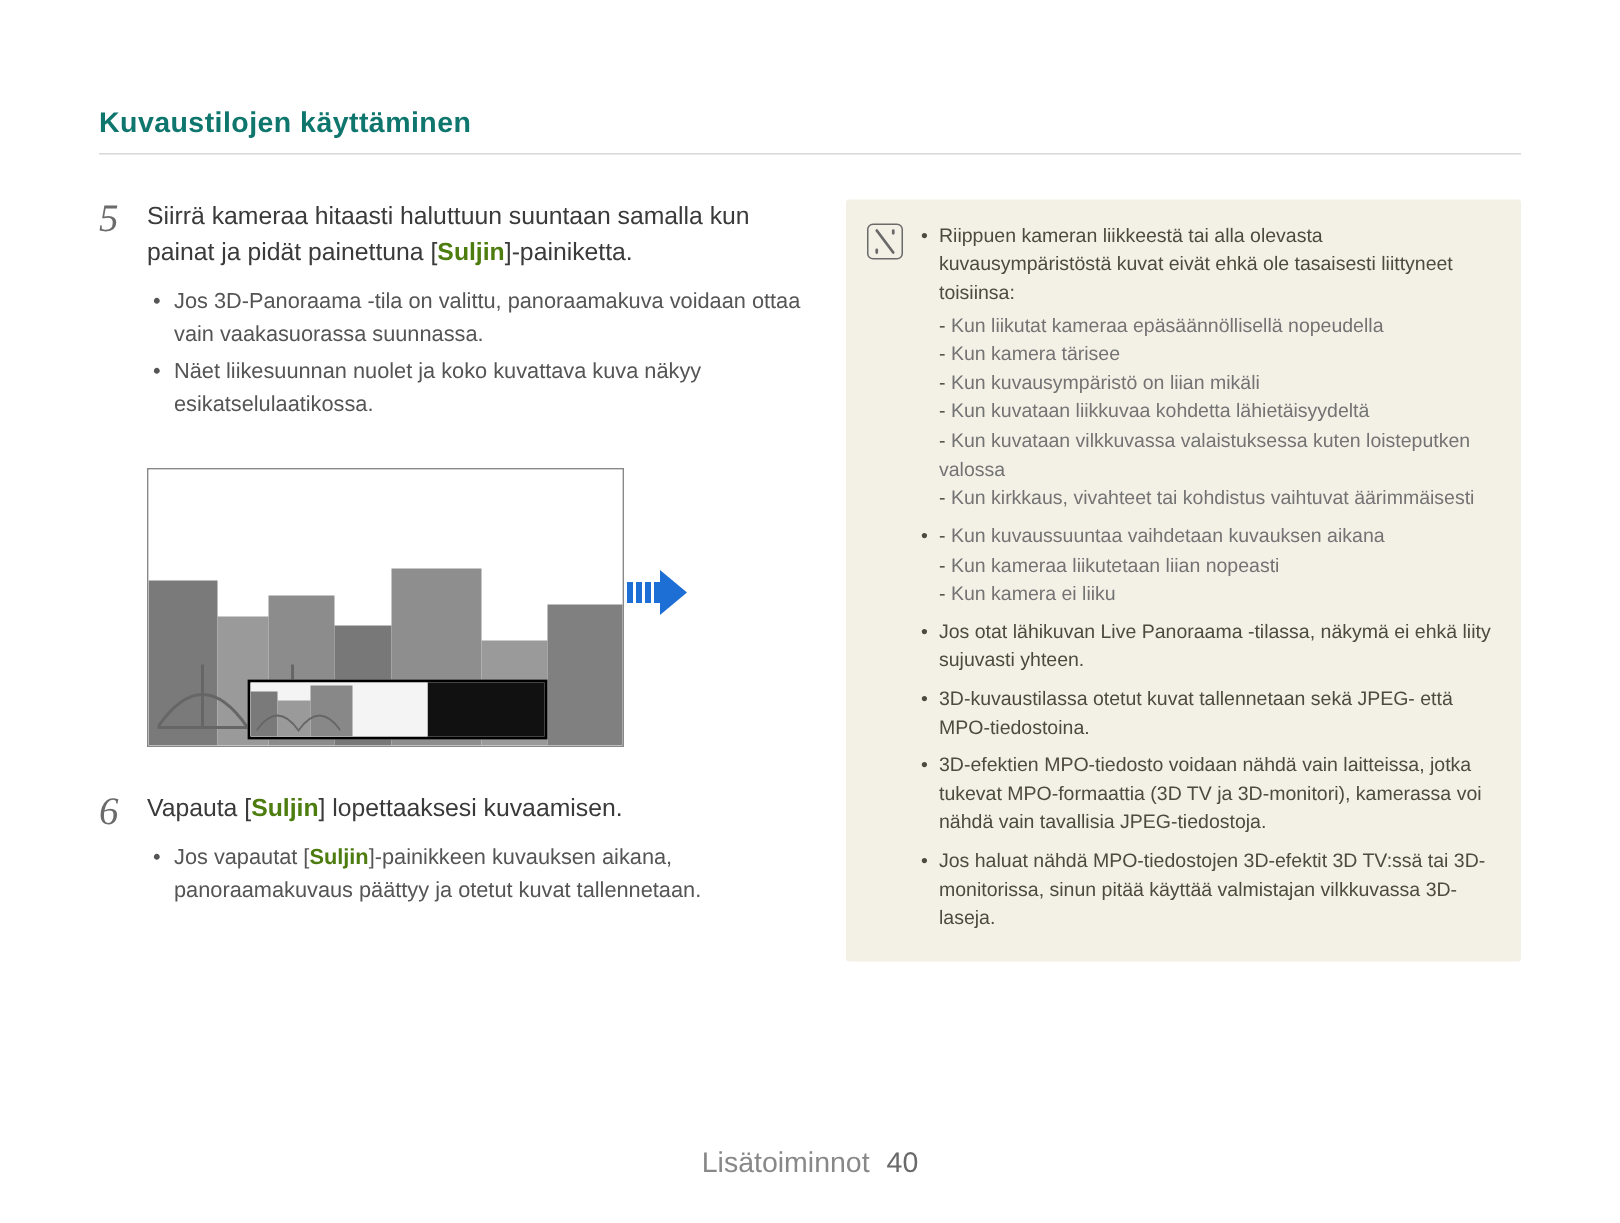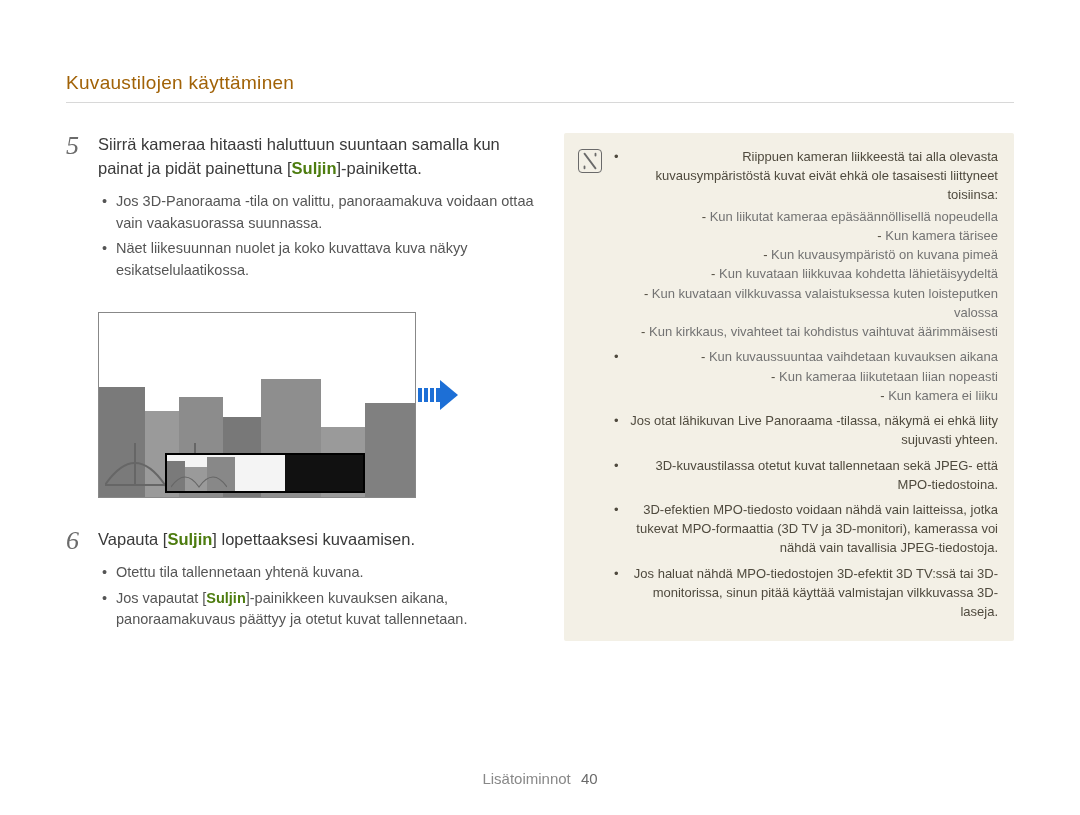--- a/index.html
+++ b/index.html
@@ -7,22 +7,22 @@
     width: 1080px;
     height: 815px;
     background: #ffffff;
     font-family: Arial, Helvetica, sans-serif;
     color: #4a4a4a;
     position: relative;
     padding: 72px 66px 0 66px;
   }
   .header-title {
     font-size: 19px;
-    font-weight: 400;
-    color: #a16207;
+    font-weight: 700;
+    color: #0f766e;
     letter-spacing: 0.3px;
     margin-bottom: 8px;
   }
   .hr {
     border: none;
     border-top: 1px solid #d8d8d8;
     margin-bottom: 30px;
   }
   .columns {
     display: flex;
@@ -126,21 +126,20 @@
     position:absolute; right:0; top:66px; width:40px; height:34px;
   }
   .arrow svg { width:100%; height:100%; }
 
   .info-box {
     background: #f3f0e6;
     border-radius: 2px;
     padding: 14px 16px 14px 14px;
     display: flex;
     gap: 12px;
-    text-align: right;
   }
   .info-icon {
     width: 24px; height: 24px; flex-shrink:0;
     border:1.5px solid #6a6a6a; border-radius:4px;
     position:relative; margin-top:2px;
   }
   .info-icon svg { position:absolute; inset:0; }
   .info-bullets {
     list-style:none; padding:0; flex:1;
   }
@@ -163,21 +162,21 @@
     color: #737373;
     line-height:1.48;
     padding-left:0;
     position:relative;
   }
   .info-sub li::before {
     content:"- "; color:#4f4a3e;
   }
   .footer {
     position:absolute; bottom:28px; left:0; right:0;
-    text-align:center; font-size:15px; color:#888;
+    text-align:center; font-size:19px; color:#888;
   }
   .footer .pn { margin-left:6px; color:#6a6a6a;}
 </style>
 </head>
 <body>
 
 <div class="header-title">Kuvaustilojen käyttäminen</div>
 <hr class="hr">
 
 <div class="columns">
@@ -239,21 +238,20 @@
       </div>
     </div>
 
     <div class="step">
       <div class="step-num">6</div>
       <div class="step-body">
         <div class="step-title">
           <span>Vapauta [</span><b>Suljin</b><span>] lopettaaksesi kuvaamisen.</span>
         </div>
         <ul class="step-bullets">
-          <li>Otettu tila tallennetaan yhtenä kuvana.</li>
           <li>
             <span>Jos vapautat [</span><b>Suljin</b><span>]-painikkeen kuvauksen aikana, panoraamakuvaus päättyy ja otetut kuvat tallennetaan.</span>
           </li>
         </ul>
       </div>
     </div>
 
   </div>
 
   <div class="right-col">
@@ -262,21 +260,21 @@
         <svg viewBox="0 0 24 24">
             <path d="M6 4 L18 20 M18 4 L18 6 M6 18 L6 20" stroke="#6a6a6a" stroke-width="2" fill="none" stroke-linecap="round"></path>
           </svg>
       </div>
       <ul class="info-bullets">
         <li>
           <span>Riippuen kameran liikkeestä tai alla olevasta kuvausympäristöstä kuvat eivät ehkä ole tasaisesti liittyneet toisiinsa:</span>
           <ul class="info-sub">
             <li>Kun liikutat kameraa epäsäännöllisellä nopeudella</li>
             <li>Kun kamera tärisee</li>
-            <li>Kun kuvausympäristö on kuvana pimeä</li>
+            <li>Kun kuvausympäristö on liian mikäli</li>
             <li>Kun kuvataan liikkuvaa kohdetta lähietäisyydeltä</li>
             <li>Kun kuvataan vilkkuvassa valaistuksessa kuten loisteputken valossa</li>
             <li>Kun kirkkaus, vivahteet tai kohdistus vaihtuvat äärimmäisesti</li>
           </ul>
         </li>
         <li>
           <ul class="info-sub">
             <li>Kun kuvaussuuntaa vaihdetaan kuvauksen aikana</li>
             <li>Kun kameraa liikutetaan liian nopeasti</li>
             <li>Kun kamera ei liiku</li>

